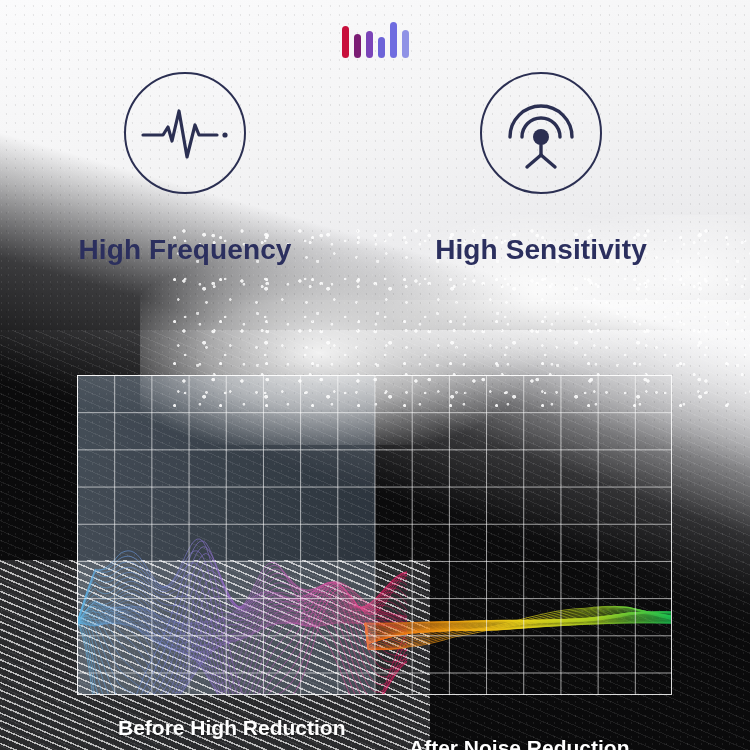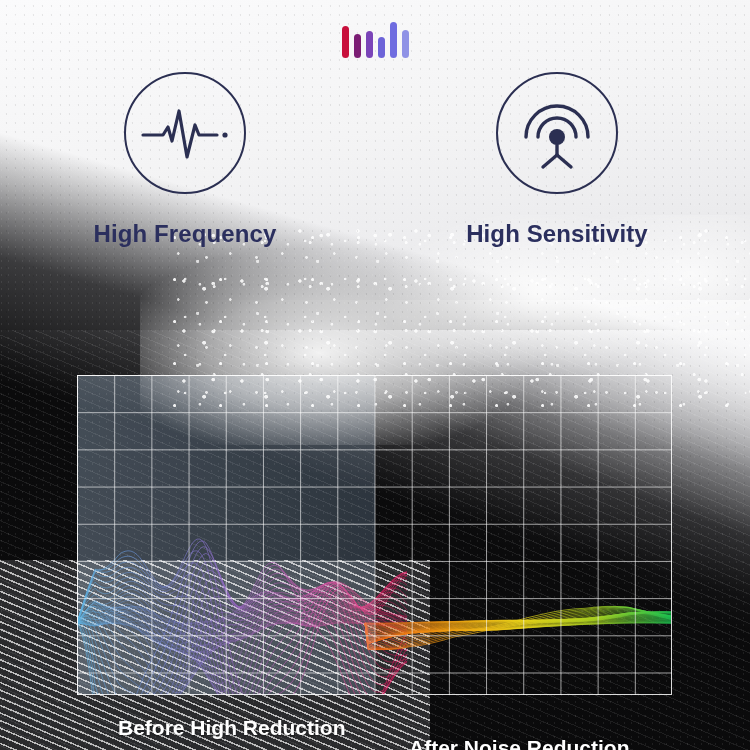--- a/index.html
+++ b/index.html
@@ -69,28 +69,28 @@
     background-size:7px 7px, 9px 9px;
   }
 
   
   .logo{position:absolute;left:0;right:0;top:18px;display:flex;justify-content:center;align-items:flex-end;gap:5px;height:40px;}
   .logo .bar{width:7px;border-radius:3.5px;display:block;}
 
   
   .feature{position:absolute;width:250px;text-align:center;}
   .feature.left{left:60px;top:72px;}
-  .feature.right{left:432px;top:72px;}
+  .feature.right{left:416px;top:72px;}
   .circle{
     width:118px;height:118px;border-radius:50%;
     border:2px solid #2b2f52;margin:0 auto;
     display:flex;align-items:center;justify-content:center;
   }
   .feature .cap{
-    margin-top:26px;font-size:24px;font-weight:700;letter-spacing:.1px;
+    margin-top:40px;font-size:28px;font-weight:700;letter-spacing:.1px;
     color:#2b2f5e;white-space:nowrap;
   }
 
   
   #panel{position:absolute;left:77px;top:375px;width:595px;height:320px;}
   .gridlines{
     position:absolute;inset:0;
     background-image:
       linear-gradient(to right, rgba(255,255,255,.62) 1px, transparent 1px),
       linear-gradient(to bottom, rgba(255,255,255,.62) 1px, transparent 1px);

